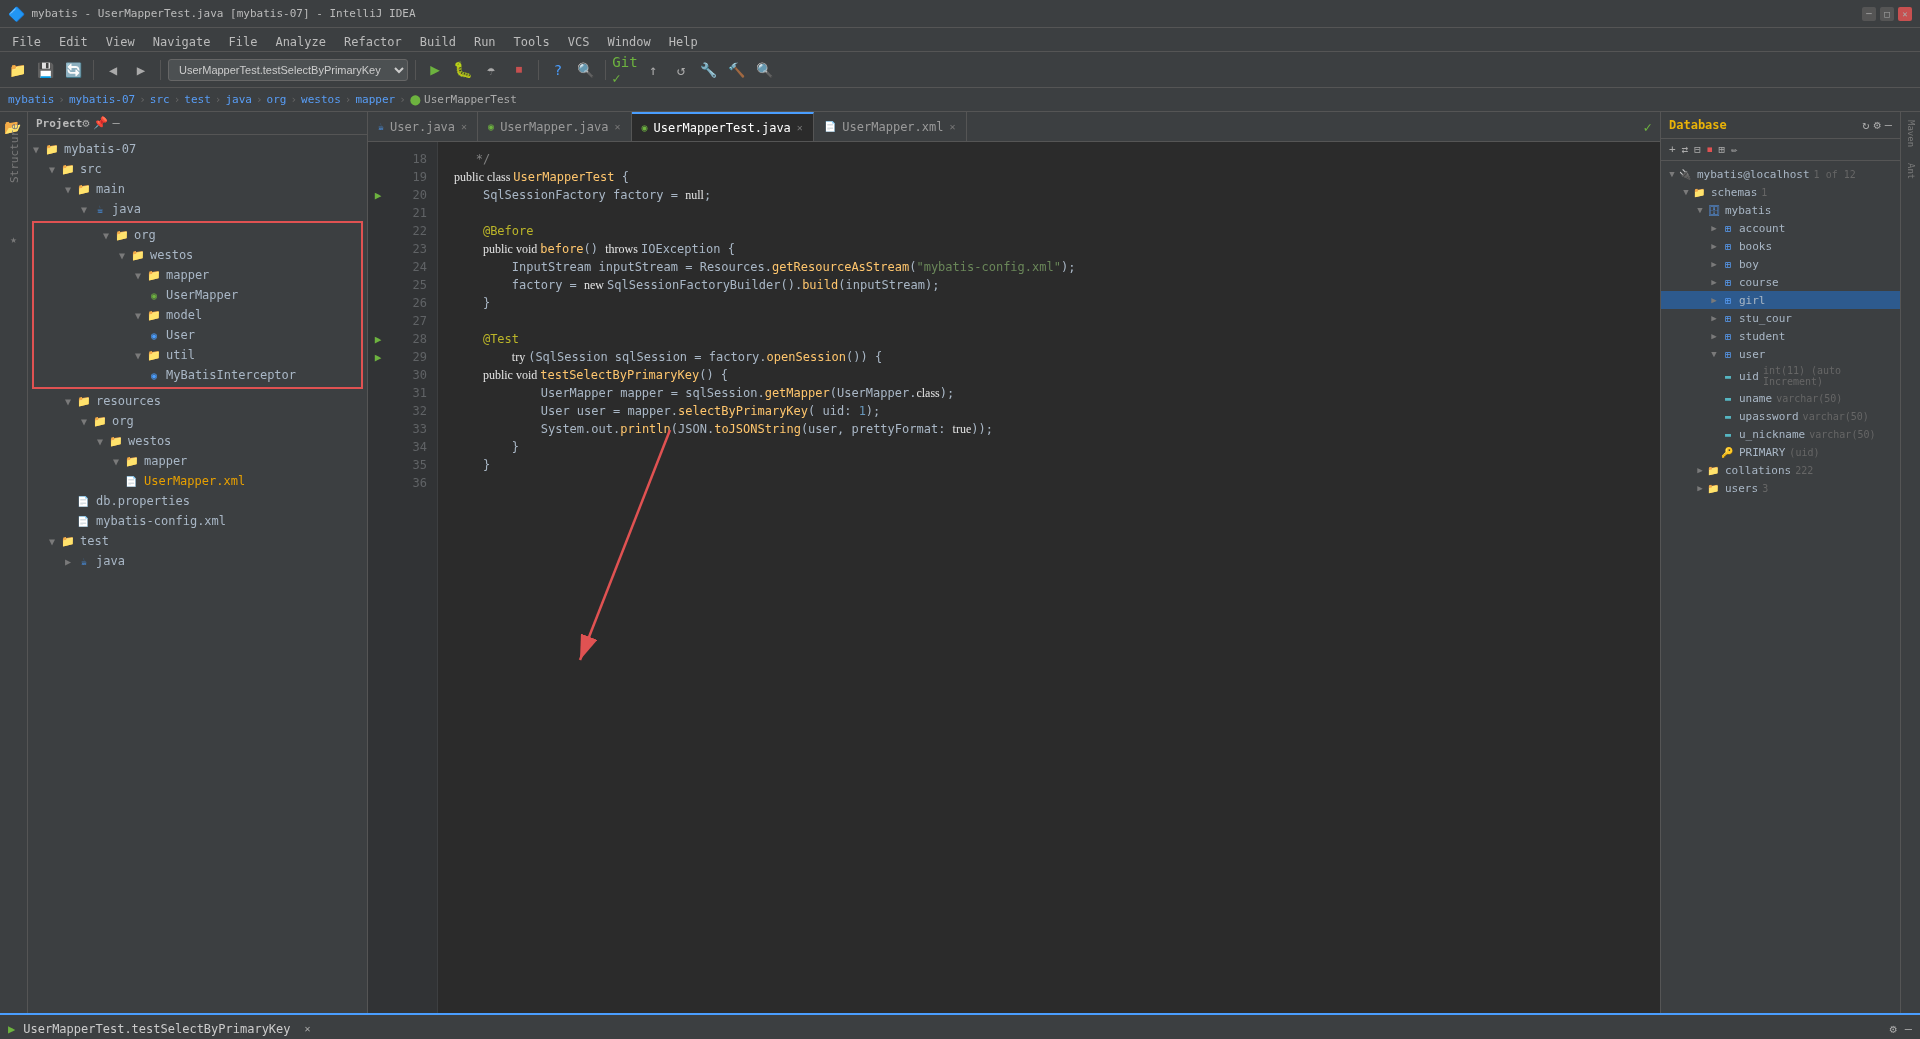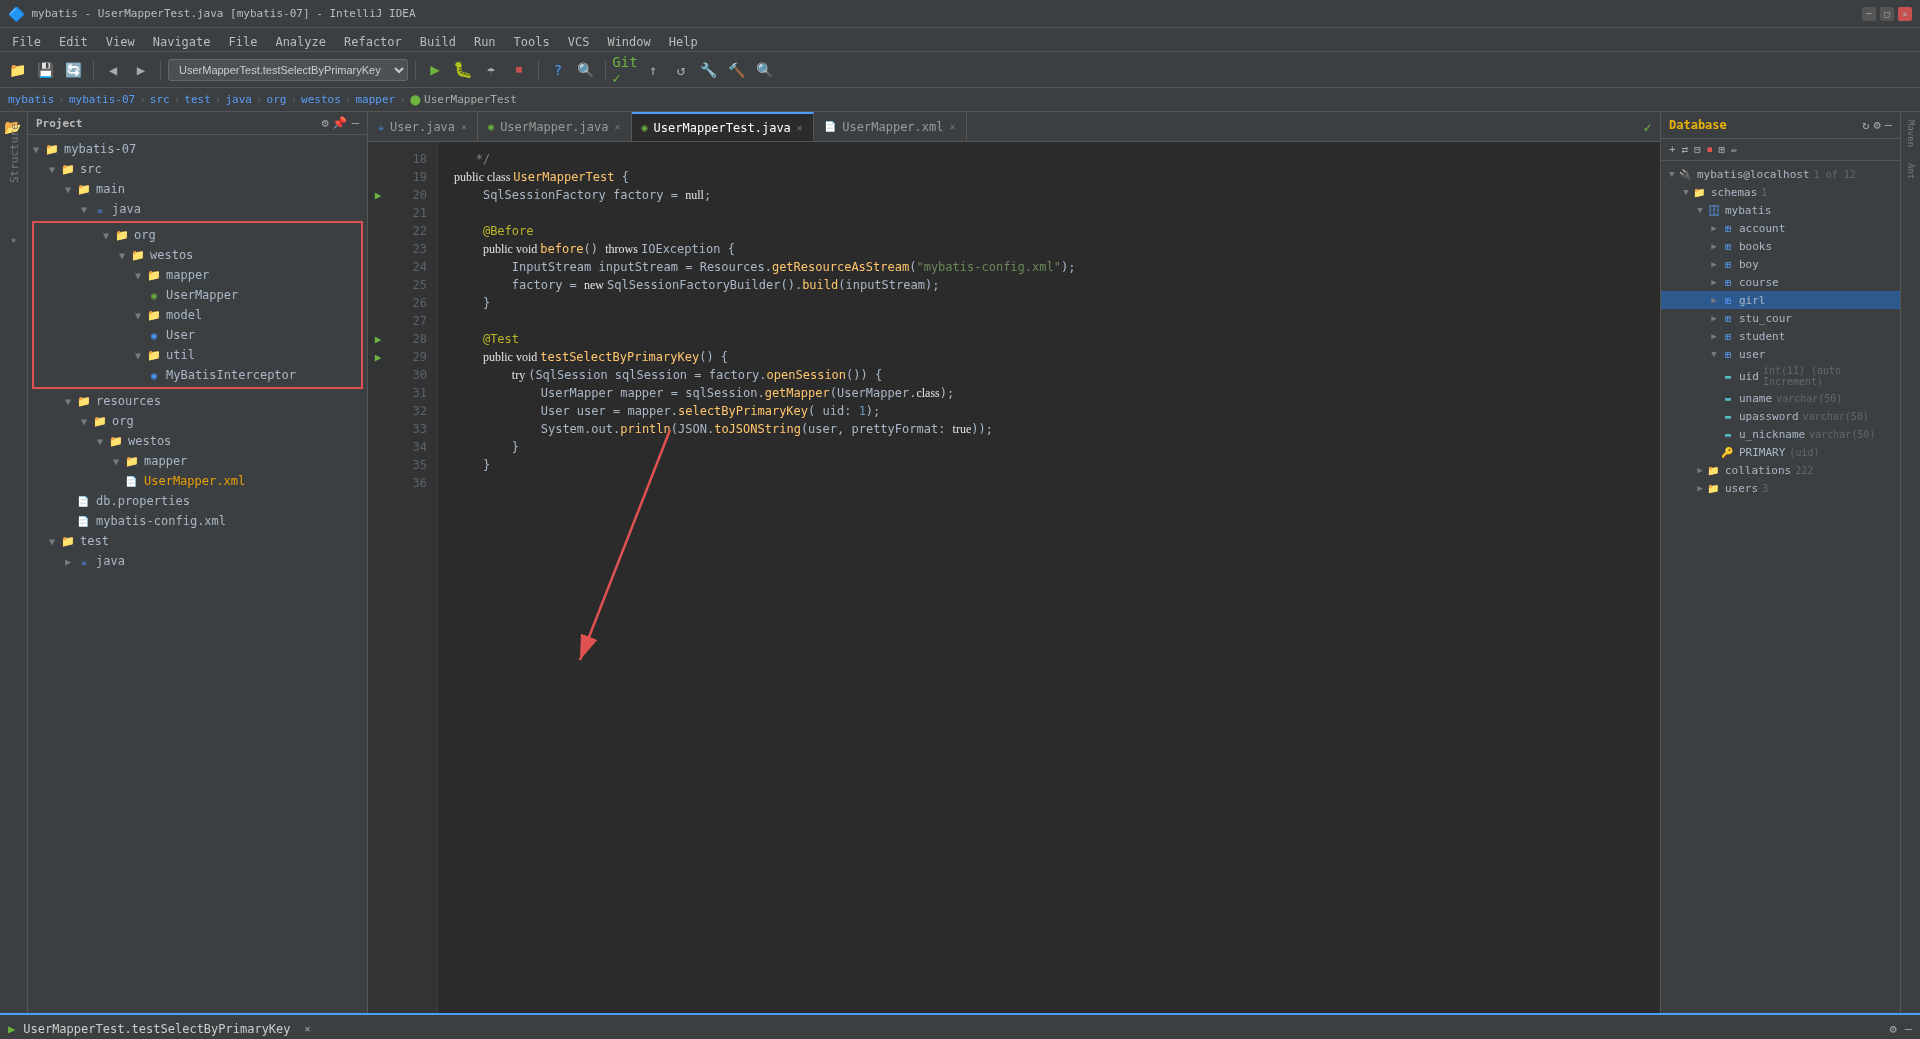--- a/index.html
+++ b/index.html
@@ -26,21 +26,21 @@
     #breadcrumb { background: #3c3f41; height: 24px; display: flex; align-items: center; padding: 0 8px; gap: 4px; border-bottom: 1px solid #555; font-size: 11px; color: #9a9a9a; }
     #breadcrumb .bc-item { color: #589df6; cursor: pointer; }
     #breadcrumb .bc-sep { color: #666; }
     #breadcrumb .bc-current { color: #aaa; }
 
     
     #main-area { display: flex; height: calc(1039px - 28px - 24px - 36px - 24px - 26px); }
 
     
     #left-panel { width: 340px; background: #3c3f41; border-right: 1px solid #555; display: flex; flex-direction: column; overflow: hidden; }
-    #left-panel-header { display: flex; align-items: center; justify-content: space-between; padding: 4px 8px; border-bottom: 1px solid #555; }
+    #left-panel-header { display: flex; align-items: center; justify-content: flex-start; padding: 4px 8px; border-bottom: 1px solid #555; }
     #left-panel-header .panel-title { font-size: 11px; color: #bbb; font-weight: bold; }
     #left-panel-header .panel-icons { display: flex; gap: 4px; }
     #left-panel-header .pi { font-size: 12px; color: #aaa; cursor: pointer; }
     #project-tree { flex: 1; overflow-y: auto; padding: 4px 0; }
     .tree-item { display: flex; align-items: center; padding: 2px 0; cursor: pointer; white-space: nowrap; }
     .tree-indent { display: inline-block; width: 16px; flex-shrink: 0; }
     .tree-arrow { width: 16px; display: inline-flex; align-items: center; justify-content: center; color: #7a7a7a; font-size: 10px; flex-shrink: 0; }
     .tree-icon { width: 16px; height: 16px; display: inline-flex; align-items: center; justify-content: center; margin-right: 4px; flex-shrink: 0; font-size: 11px; }
     .tree-label { font-size: 12px; color: #a9b7c6; }
     .folder-icon { color: #e8bf6a; }
@@ -485,22 +485,22 @@
           <div class="code-line"><span class="kw">public class </span><span class="cls2">UserMapperTest</span><span class="plain"> {</span></div>
           <div class="code-line"><span class="plain">    </span><span class="cls">SqlSessionFactory</span><span class="plain"> factory = </span><span class="kw">null</span><span class="plain">;</span></div>
           <div class="code-line"></div>
           <div class="code-line"><span class="plain">    </span><span class="ann">@Before</span></div>
           <div class="code-line"><span class="plain">    </span><span class="kw">public void </span><span class="method">before</span><span class="plain">() </span><span class="kw">throws </span><span class="cls">IOException</span><span class="plain"> {</span></div>
           <div class="code-line"><span class="plain">        </span><span class="cls">InputStream</span><span class="plain"> inputStream = </span><span class="cls">Resources</span><span class="plain">.</span><span class="method">getResourceAsStream</span><span class="plain">(</span><span class="str">"mybatis-config.xml"</span><span class="plain">);</span></div>
           <div class="code-line"><span class="plain">        factory = </span><span class="kw">new </span><span class="cls">SqlSessionFactoryBuilder</span><span class="plain">().</span><span class="method">build</span><span class="plain">(inputStream);</span></div>
           <div class="code-line"><span class="plain">    }</span></div>
           <div class="code-line"></div>
           <div class="code-line"><span class="plain">    </span><span class="ann">@Test</span></div>
+          <div class="code-line"><span class="plain">        </span><span class="kw">try </span><span class="plain">(</span><span class="cls">SqlSession</span><span class="plain"> sqlSession = factory.</span><span class="method">openSession</span><span class="plain">()) {</span></div>
           <div class="code-line"><span class="plain">    </span><span class="kw">public void </span><span class="method">testSelectByPrimaryKey</span><span class="plain">() {</span></div>
-          <div class="code-line"><span class="plain">        </span><span class="kw">try </span><span class="plain">(</span><span class="cls">SqlSession</span><span class="plain"> sqlSession = factory.</span><span class="method">openSession</span><span class="plain">()) {</span></div>
           <div class="code-line"><span class="plain">            </span><span class="cls">UserMapper</span><span class="plain"> mapper = sqlSession.</span><span class="method">getMapper</span><span class="plain">(</span><span class="cls">UserMapper</span><span class="plain">.</span><span class="kw">class</span><span class="plain">);</span></div>
           <div class="code-line"><span class="plain">            </span><span class="cls">User</span><span class="plain"> user = mapper.</span><span class="method">selectByPrimaryKey</span><span class="plain">( </span><span class="param">uid:</span><span class="plain"> </span><span class="num">1</span><span class="plain">);</span></div>
           <div class="code-line"><span class="plain">            </span><span class="cls">System</span><span class="plain">.</span><span class="plain">out</span><span class="plain">.</span><span class="method">println</span><span class="plain">(</span><span class="cls">JSON</span><span class="plain">.</span><span class="method">toJSONString</span><span class="plain">(user, </span><span class="param">prettyFormat:</span><span class="plain"> </span><span class="kw">true</span><span class="plain">));</span></div>
           <div class="code-line"><span class="plain">        }</span></div>
           <div class="code-line"><span class="plain">    }</span></div>
           <div class="code-line"></div>
         </div>
       </div>
     </div>
 

